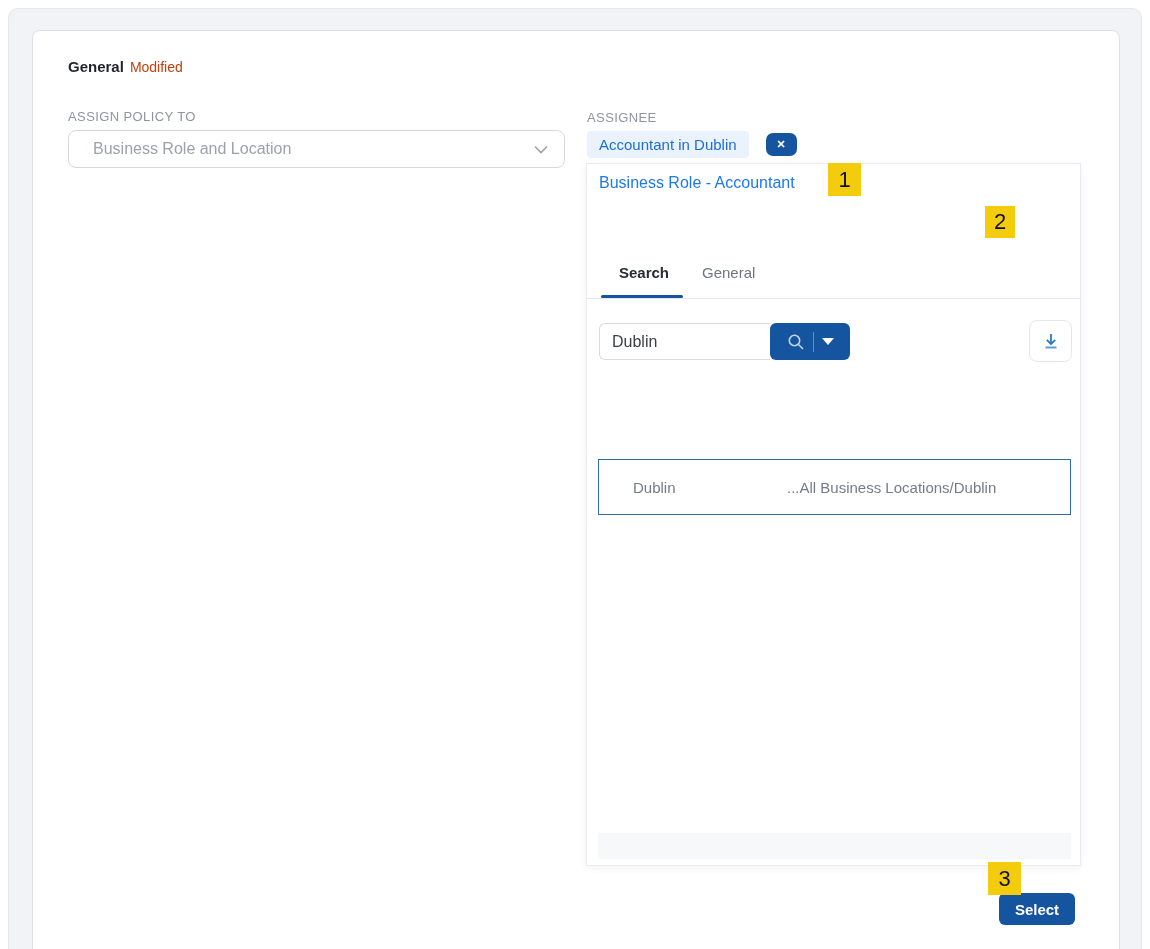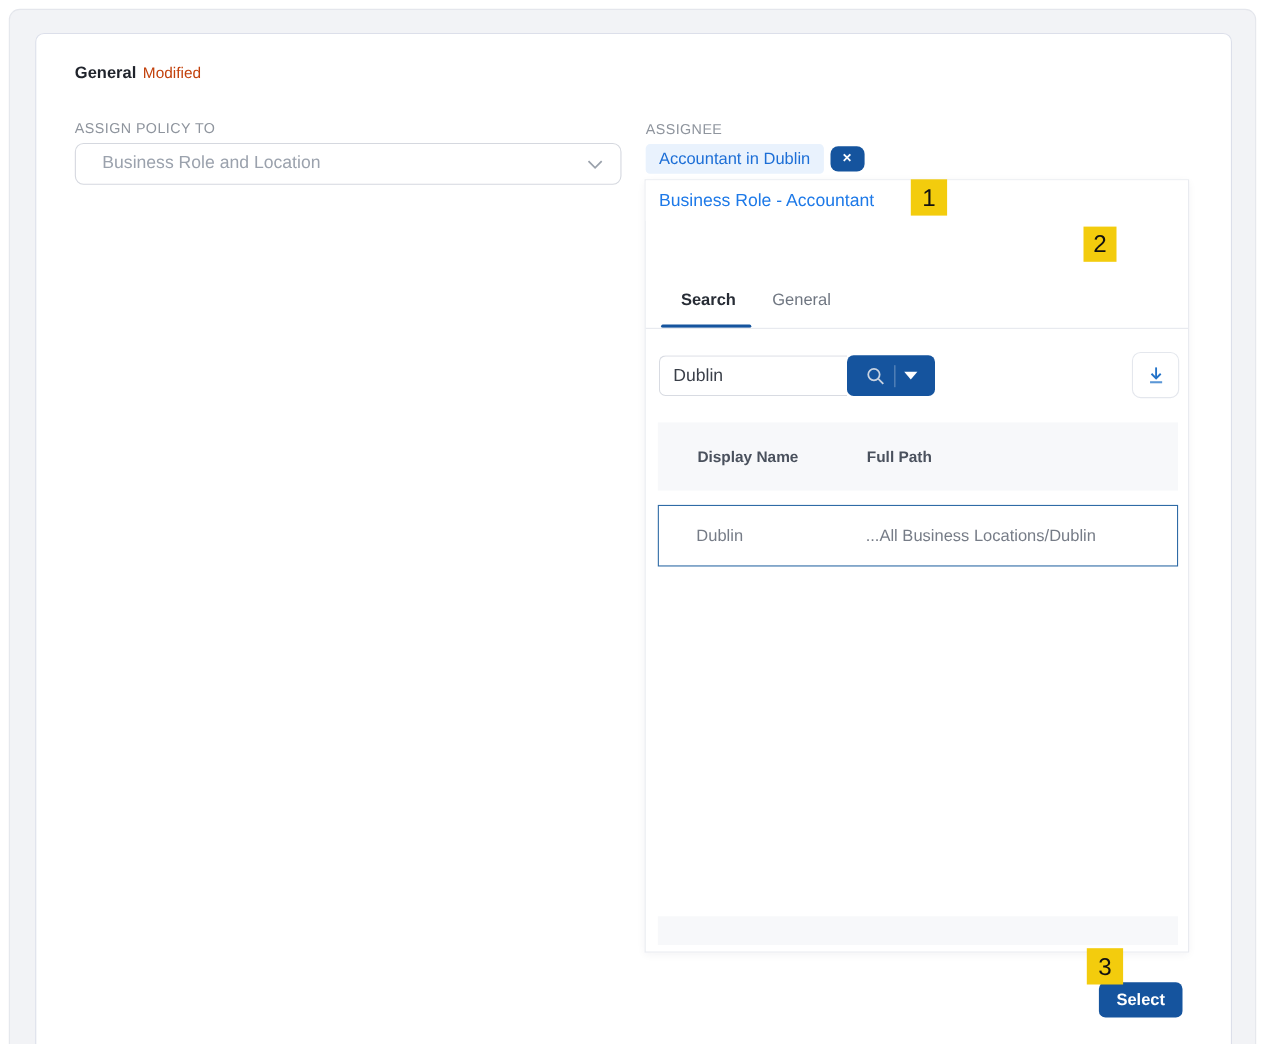--- a/index.html
+++ b/index.html
@@ -56,21 +56,21 @@
     border-radius: 8px;
     background: #fff;
     display: flex; align-items: center;
     padding: 0 16px 0 24px;
     cursor: pointer;
   }
   .policy-select .value { flex: 1; font-size: 16px; color: #9ba2ad; }
   .policy-select svg { flex: 0 0 auto; }
 
   
-  .chip-row { position: absolute; left: 587px; top: 131px; display: flex; align-items: center; gap: 6px; }
+  .chip-row { position: absolute; left: 587px; top: 131px; display: flex; align-items: center; gap: 17px; }
   .chip {
     height: 27px;
     background: #e9f2fd;
     color: #1c6ed6;
     font-size: 15px;
     border-radius: 4px;
     display: flex; align-items: center;
     padding: 0 12px;
   }
   .chip-remove {
@@ -276,24 +276,20 @@
       <span class="caret-down"></span>
     </button>
     <button class="export-button">
       <svg width="20" height="20" viewBox="0 0 20 20">
         <line x1="10" y1="3" x2="10" y2="12.5" stroke="#2272c8" stroke-width="1.7"></line>
         <polyline points="5.8,8.8 10,13 14.2,8.8" fill="none" stroke="#2272c8" stroke-width="1.7"></polyline>
         <line x1="4.5" y1="16.5" x2="15.5" y2="16.5" stroke="#5b97d6" stroke-width="1.9"></line>
       </svg>
     </button>
 
-    <div class="table-header">
-      <span class="col col-name">Display Name</span>
-      <span class="col col-path">Full Path</span>
-    </div>
 
     <div class="table-row">
       <span class="cell cell-name">Dublin</span>
       <span class="cell cell-path">...All Business Locations/Dublin</span>
     </div>
 
     <div class="panel-footer"></div>
   </div>
 
   <button class="select-button">Select</button>

